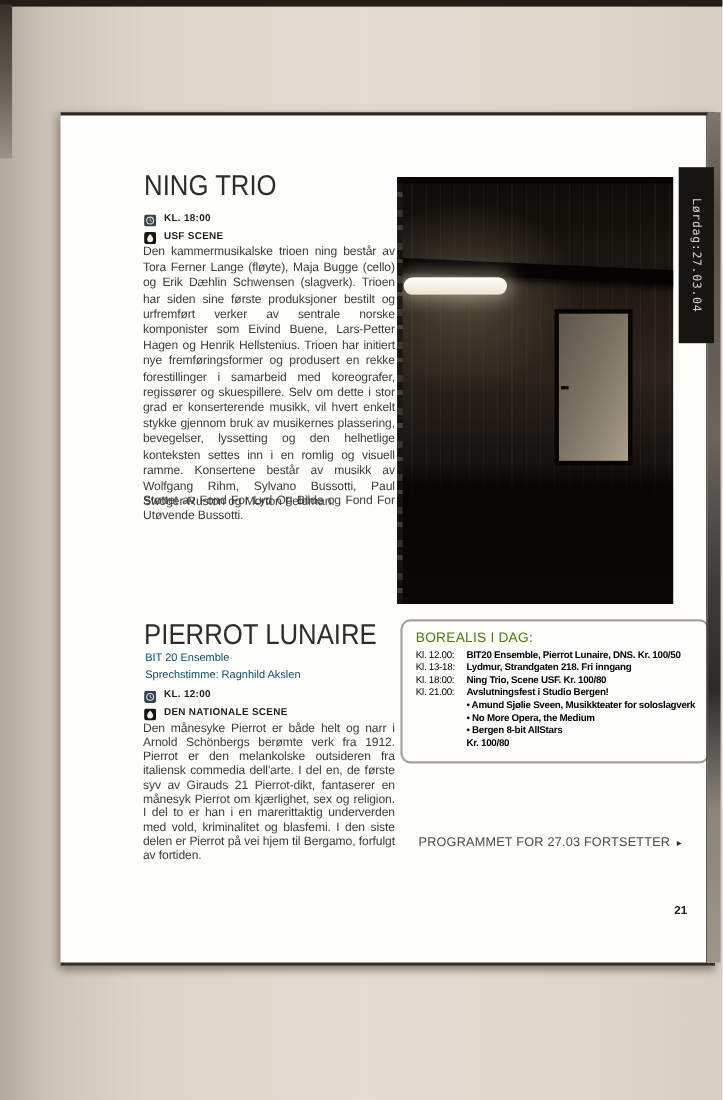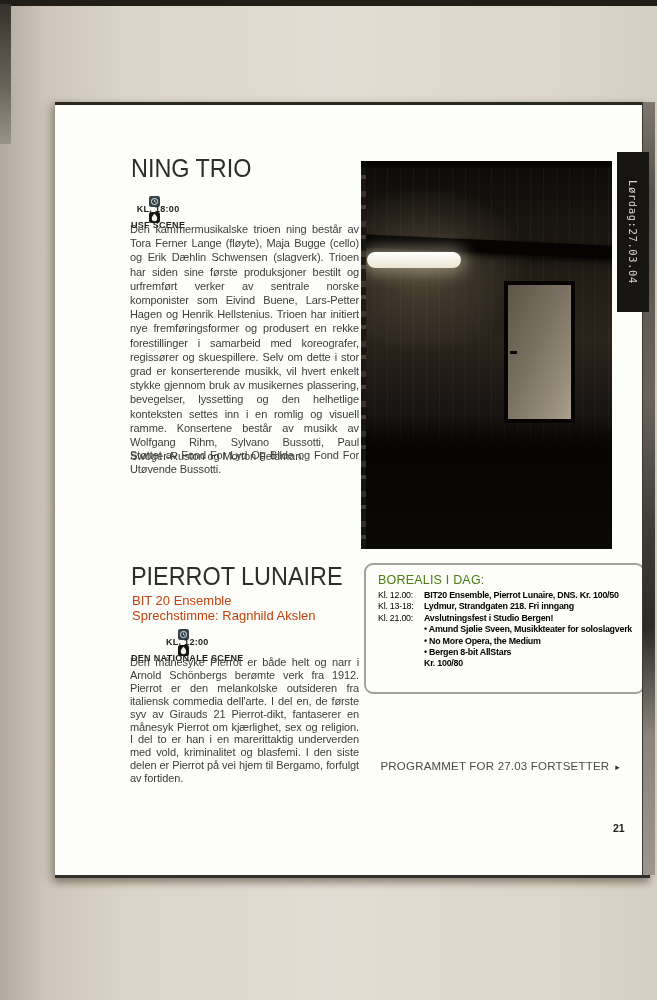--- a/index.html
+++ b/index.html
@@ -14,26 +14,26 @@
     border-top:3px solid #2b2820;border-bottom:3px solid #32302a;
     box-shadow:-5px 2px 8px rgba(95,85,68,.35),0 5px 7px rgba(80,70,55,.45);}
   .edge-strip{position:absolute;left:642px;top:102px;width:12px;height:773px;z-index:3;
     background:linear-gradient(180deg,#7d776e 0%,#55504a 12%,#6a645c 38%,#403c37 55%,#2e2b27 68%,#8a847a 82%,#9c968b 100%);
     border-left:1px solid #3a3731;}
 
   .title{position:absolute;margin:0;font-size:26px;font-weight:400;color:#2d2d2b;letter-spacing:0px;
     transform:scaleX(.9);transform-origin:0 50%;white-space:nowrap;}
   .ning-title{left:76px;top:48px;}
   .pierrot-title{left:76px;top:456px;}
-  .subtitle{position:absolute;left:77px;font-size:13px;color:#c2410c;white-space:nowrap;}
+  .subtitle{position:absolute;left:77px;font-size:10px;color:#0c4a6e;white-space:nowrap;}
   .sub1{top:488px;} .sub2{top:503px;}
 
   .meta{position:absolute;left:76px;}
   .ning-meta{top:88px;} .pierrot-meta{top:521px;}
-  .meta-row{display:flex;align-items:center;height:16px;flex-direction:column;}
+  .meta-row{display:flex;height:16px;}
   .icon{width:11px;height:11px;margin-right:7px;flex:0 0 11px;}
   .meta-label{font-size:9px;font-weight:bold;color:#1d1d1b;letter-spacing:.3px;white-space:nowrap;}
 
   .body{position:absolute;left:75px;width:229px;margin:0;font-size:11px;color:#3c3c3a;
     text-align:justify;letter-spacing:-.1px;}
   .ning-body{top:117px;line-height:14.2px;}
   .ning-support{top:343px;line-height:14.2px;}
   .pierrot-body{top:551px;line-height:12.9px;}
 
   
@@ -156,20 +156,24 @@
       <div class="schedule-title">BOREALIS I DAG:</div>
       <div class="schedule-row">
         <span class="time">Kl. 12.00:</span>
         <span class="desc">BIT20 Ensemble, Pierrot Lunaire, DNS. Kr. 100/50</span>
       </div>
       <div class="schedule-row">
         <span class="time">Kl. 13-18:</span>
         <span class="desc">Lydmur, Strandgaten 218. Fri inngang</span>
       </div>
       <div class="schedule-row">
+        <span class="time">Kl. 18:00:</span>
+        <span class="desc">Ning Trio, Scene USF. Kr. 100/80</span>
+      </div>
+      <div class="schedule-row">
         <span class="time">Kl. 21.00:</span>
         <span class="desc">Avslutningsfest i Studio Bergen!</span>
       </div>
       <div class="schedule-row">
         <span class="time"></span>
         <span class="desc">• Amund Sjølie Sveen, Musikkteater for soloslagverk</span>
       </div>
       <div class="schedule-row">
         <span class="time"></span>
         <span class="desc">• No More Opera, the Medium</span>

